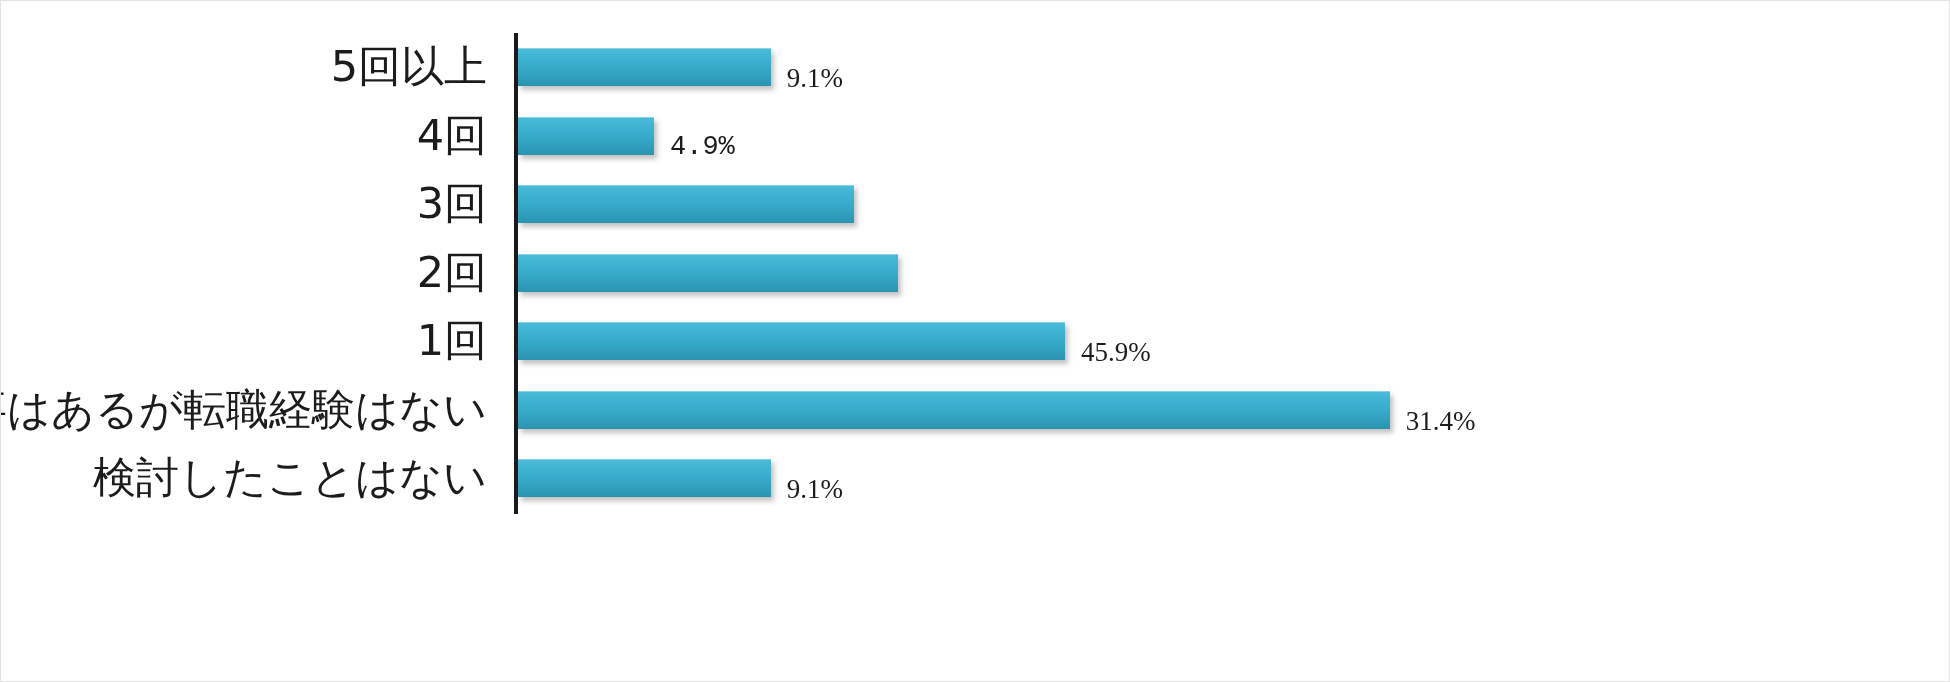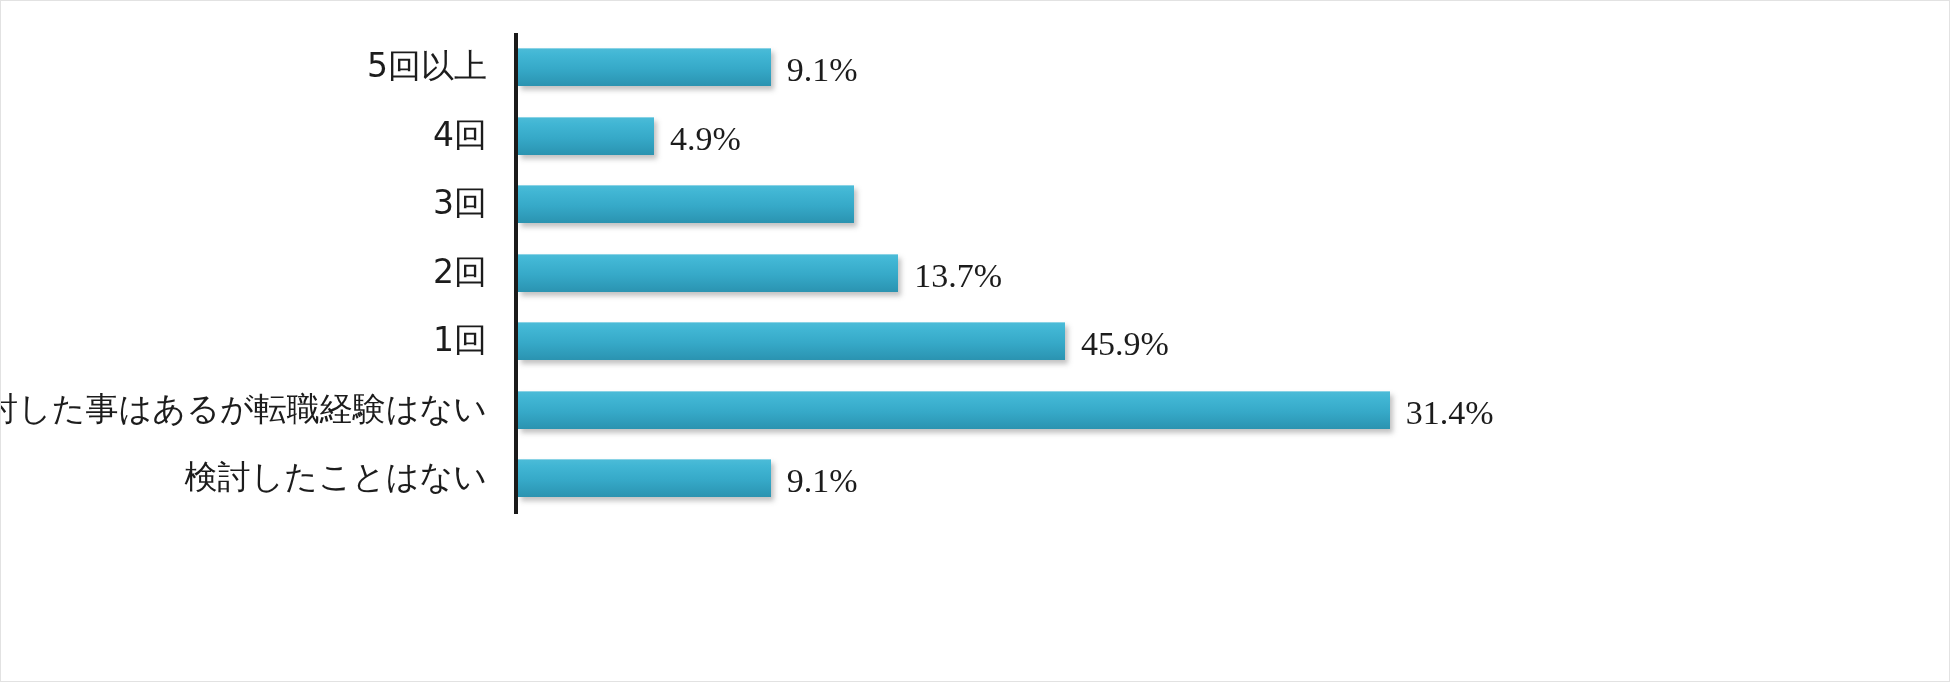--- a/index.html
+++ b/index.html
@@ -42,21 +42,21 @@
     width: 1950px;
   }
   .cat-label {
     position: absolute;
     right: 1464px; 
     top: 0;
     height: 62px;
     line-height: 62px;
     white-space: nowrap;
     text-align: right;
-    font-size: 33px;
+    font-size: 43px;
     color: #1c1c1c;
     font-family: "DejaVu Sans", "Liberation Sans", sans-serif;
     letter-spacing: 0px;
   }
   .bar-wrap {
     position: absolute;
     left: 517px;
     top: 13px;
     height: 38px;
   }
@@ -75,25 +75,25 @@
     content: "";
     position: absolute;
     left: 0;
     right: 0;
     top: 0;
     height: 1px;
     background: rgba(255,255,255,0.35);
   }
   .val-label {
     position: absolute;
-    top: 4px;
+    top: 12px;
     height: 62px;
     line-height: 62px;
     white-space: nowrap;
-    font-size: 34px;
+    font-size: 27px;
     color: #1c1c1c;
     font-family: "Liberation Serif", "DejaVu Serif", serif;
   }
 </style>
 </head>
 <body>
 
 <div id="chart-frame">
   <div class="plot-area">
     <div class="axis-line"></div>
@@ -103,34 +103,33 @@
           <div class="bar-wrap" style="width: 252.627px;">
             <div class="bar"></div>
           </div>
           <div class="val-label" style="left: 785.627px;">9.1%</div>
         </div>
         <div class="bar-row" style="top: 102.5px;">
           <div class="cat-label">4回</div>
           <div class="bar-wrap" style="width: 136.03px;">
             <div class="bar"></div>
           </div>
-          <div class="val-label" style="left: 669.03px;">4.9%</div>
+          <div class="val-label" style="left: 669.03px; font-family: Liberation Mono, monospace;">4.9%</div>
         </div>
         <div class="bar-row" style="top: 171px;">
           <div class="cat-label">3回</div>
           <div class="bar-wrap" style="width: 335.91px;">
             <div class="bar"></div>
           </div>
         </div>
         <div class="bar-row" style="top: 239.5px;">
           <div class="cat-label">2回</div>
           <div class="bar-wrap" style="width: 380.328px;">
             <div class="bar"></div>
           </div>
-          <div class="val-label" style="left: 913.328px;">13.7%</div>
         </div>
         <div class="bar-row" style="top: 308px;">
           <div class="cat-label">1回</div>
           <div class="bar-wrap" style="width: 546.896px;">
             <div class="bar"></div>
           </div>
           <div class="val-label" style="left: 1079.9px;">45.9%</div>
         </div>
         <div class="bar-row" style="top: 376.5px;">
           <div class="cat-label">検討した事はあるが転職経験はない</div>

